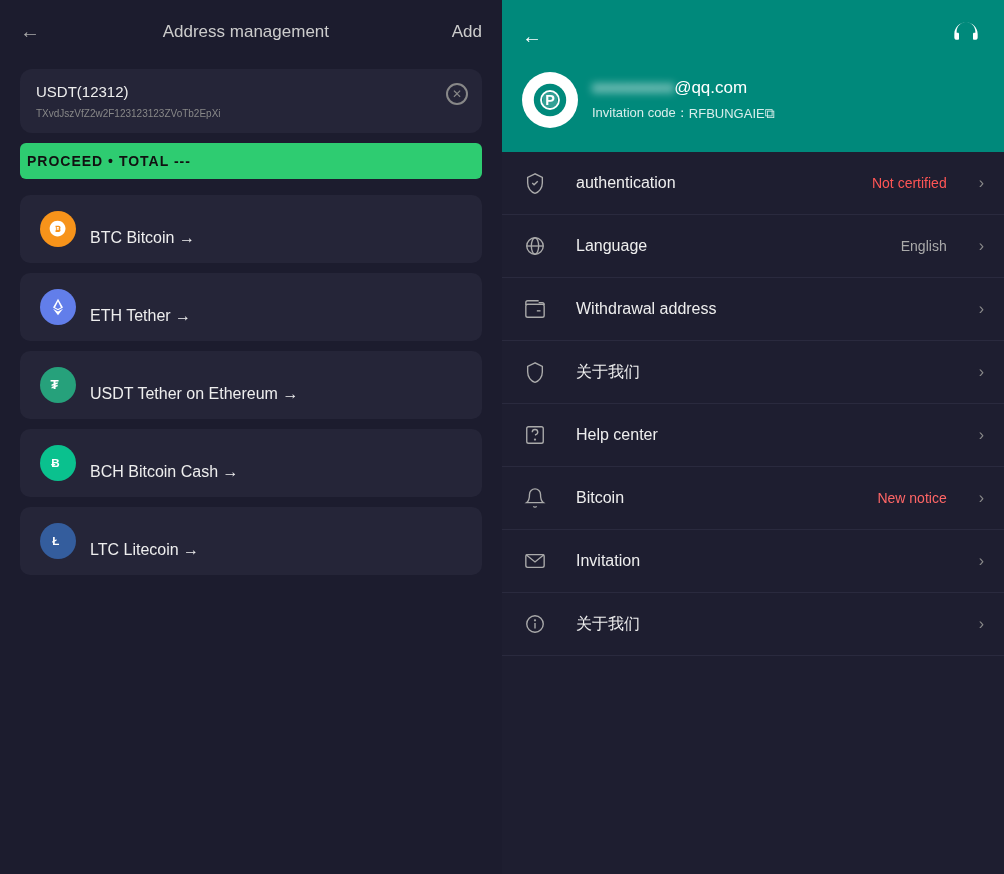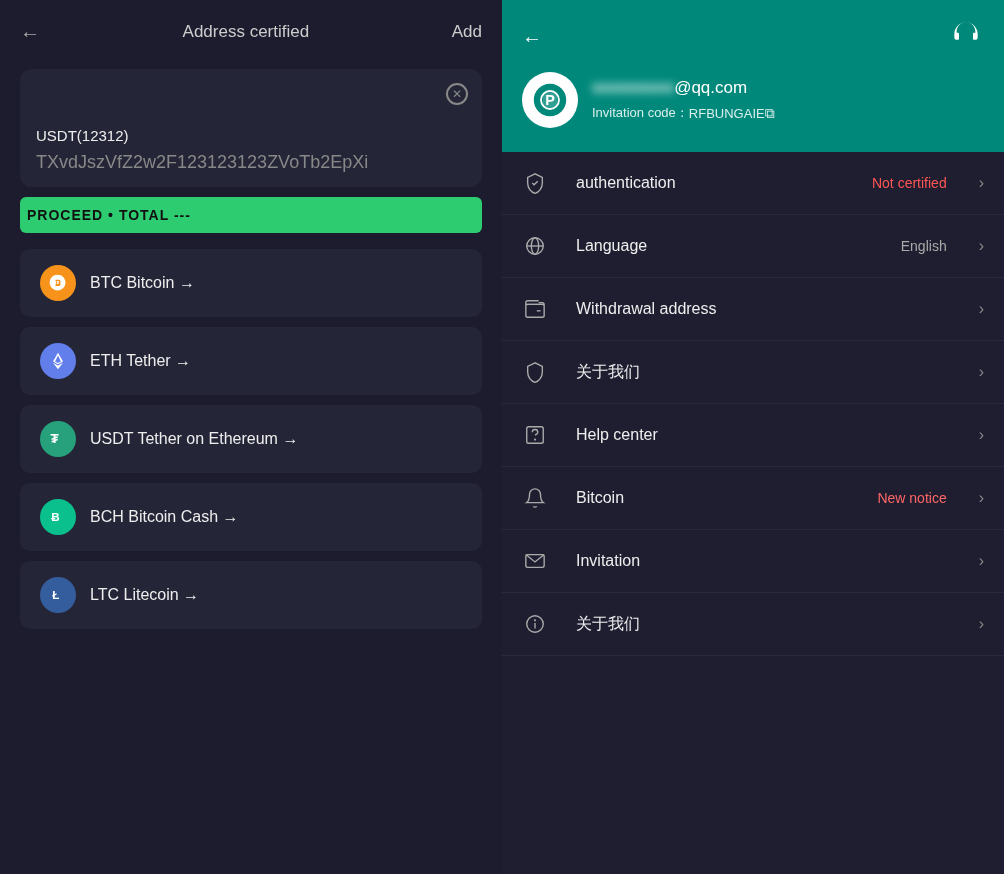--- a/index.html
+++ b/index.html
@@ -55,25 +55,24 @@
       background: #252538;
       border-radius: 12px;
       padding: 14px 16px;
       position: relative;
     }
 
     .input-label {
       font-size: 15px;
       color: #eee;
       margin-bottom: 8px;
-      margin-top: 44px;
     }
 
     .input-address {
-      font-size: 18px;
+      font-size: 10px;
       color: #888;
       word-break: break-all;
       margin-bottom: 0;
     }
 
     .close-icon-btn {
       position: absolute;
       top: 14px;
       right: 14px;
       width: 22px;
@@ -104,21 +103,21 @@
       display: flex;
       flex-direction: column;
       gap: 10px;
     }
 
     .coin-item {
       background: #252538;
       border-radius: 10px;
       padding: 16px 20px;
       display: flex;
-      align-items: center;
+      align-items: flex-end;
       gap: 14px;
       cursor: pointer;
     }
 
     .coin-icon {
       width: 36px;
       height: 36px;
       border-radius: 50%;
       display: flex;
       align-items: center;
@@ -280,21 +279,21 @@
       filter: blur(5px);
       display: inline-block;
     }
   </style>
 </head>
 <body>
 
 <div class="left-panel">
   <div class="left-header">
     <span class="back-arrow">←</span>
-    <span class="title">Address certified</span>
+    <span class="title">Address management</span>
     <span class="add-btn">Add</span>
   </div>
 
   <div class="input-section">
     <div class="input-label">USDT(12312)</div>
     <div class="input-address">TXvdJszVfZ2w2F123123123ZVoTb2EpXi</div>
     <div class="close-icon-btn">✕</div>
   </div>
 
   <div class="proceed-bar">PROCEED • TOTAL ---</div>

